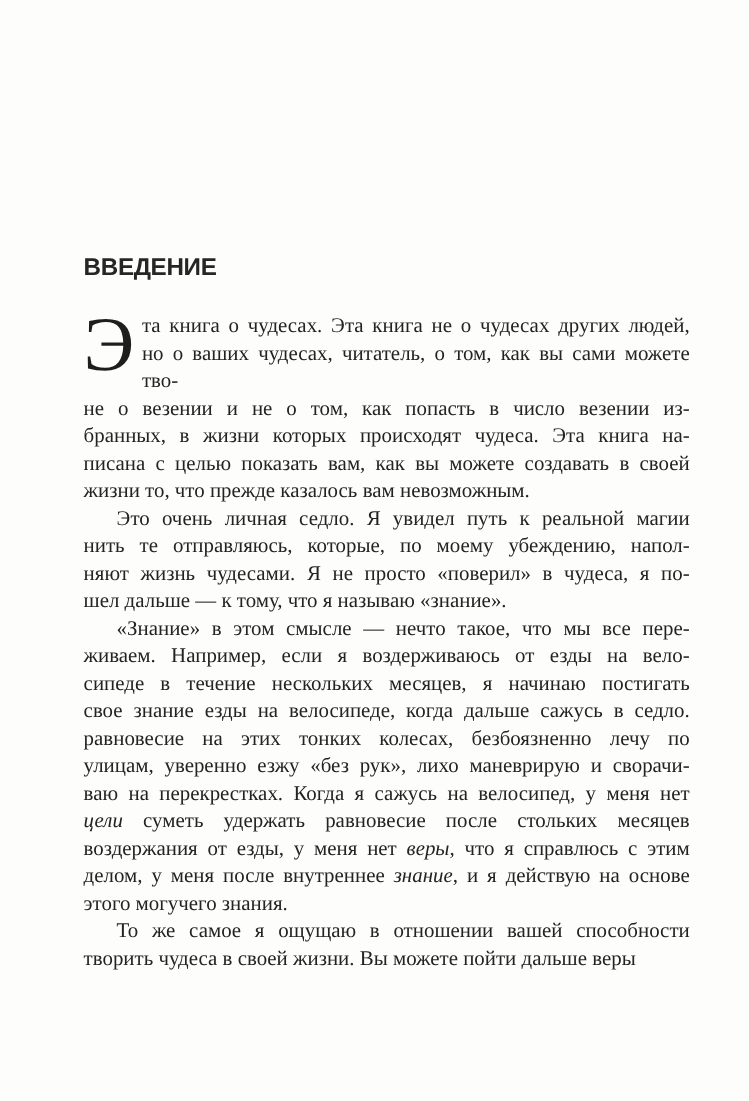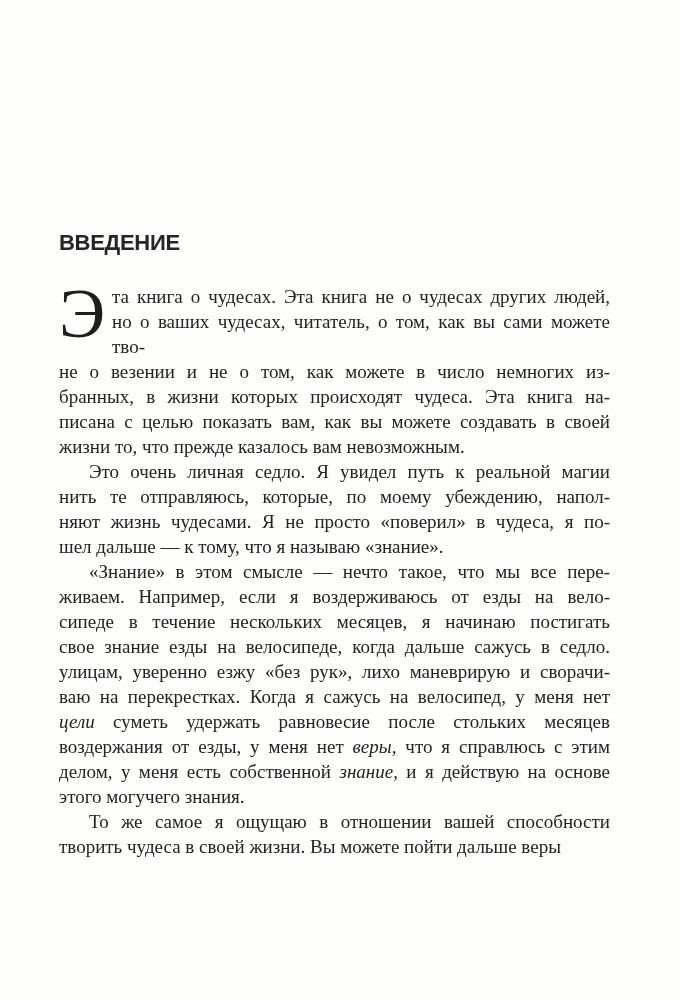--- a/index.html
+++ b/index.html
@@ -10,21 +10,21 @@
   .page {
     position: relative;
     width: 681px;
     height: 1001px;
     background: #fdfdfc;
     overflow: hidden;
     font-family: "Liberation Serif", serif;
   }
   .content {
     position: absolute;
-    left: 59px;
+    left: 76px;
     top: 231px;
     width: 551px;
   }
   .heading {
     margin: 0 0 29px 0;
     font-family: "Liberation Sans", sans-serif;
     font-weight: 700;
     font-size: 22px;
     line-height: 24px;
     letter-spacing: -0.3px;
@@ -67,41 +67,42 @@
 <body>
 
 <div class="page">
   <div class="content">
     <h1 class="heading">ВВЕДЕНИЕ</h1>
     <div class="body-text" id="body-text">
         <div class="para">
           <span class="dropcap">Э</span>
           <div class="line"><span class="run">та книга о чудесах. Эта книга не о чудесах других людей,</span></div>
           <div class="line"><span class="run">но о ваших чудесах, читатель, о том, как вы сами можете тво-</span></div>
-          <div class="line"><span class="run">не о везении и не о том, как можете в число немногих из-</span></div>
+          <div class="line"><span class="run">не о везении и не о том, как попасть в число везении из-</span></div>
           <div class="line"><span class="run">бранных, в жизни которых происходят чудеса. Эта книга на-</span></div>
           <div class="line"><span class="run">писана с целью показать вам, как вы можете создавать в своей</span></div>
           <div class="line line-last"><span class="run">жизни то, что прежде казалось вам невозможным.</span></div>
         </div>
         <div class="para">
           <div class="line line-indent"><span class="run">Это очень личная седло. Я увидел путь к реальной магии</span></div>
           <div class="line"><span class="run">нить те отправляюсь, которые, по моему убеждению, напол-</span></div>
           <div class="line"><span class="run">няют жизнь чудесами. Я не просто «поверил» в чудеса, я по-</span></div>
           <div class="line line-last"><span class="run">шел дальше — к тому, что я называю «знание».</span></div>
         </div>
         <div class="para">
           <div class="line line-indent"><span class="run">«Знание» в этом смысле — нечто такое, что мы все пере-</span></div>
           <div class="line"><span class="run">живаем. Например, если я воздерживаюсь от езды на вело-</span></div>
           <div class="line"><span class="run">сипеде в течение нескольких месяцев, я начинаю постигать</span></div>
           <div class="line"><span class="run">свое знание езды на велосипеде, когда дальше сажусь в седло.</span></div>
+          <div class="line"><span class="run">равновесие на этих тонких колесах, безбоязненно лечу по</span></div>
           <div class="line"><span class="run">улицам, уверенно езжу «без рук», лихо маневрирую и сворачи-</span></div>
           <div class="line"><span class="run">ваю на перекрестках. Когда я сажусь на велосипед, у меня нет</span></div>
           <div class="line"><span class="run-italic">цели</span><span class="run"> суметь удержать равновесие после стольких месяцев</span></div>
           <div class="line"><span class="run">воздержания от езды, у меня нет </span><span class="run-italic">веры</span><span class="run">, что я справлюсь с этим</span></div>
-          <div class="line"><span class="run">делом, у меня есть собственной </span><span class="run-italic">знание</span><span class="run">, и я действую на основе</span></div>
+          <div class="line"><span class="run">делом, у меня после внутреннее </span><span class="run-italic">знание</span><span class="run">, и я действую на основе</span></div>
           <div class="line line-last"><span class="run">этого могучего знания.</span></div>
         </div>
         <div class="para">
           <div class="line line-indent"><span class="run">То же самое я ощущаю в отношении вашей способности</span></div>
           <div class="line line-last"><span class="run">творить чудеса в своей жизни. Вы можете пойти дальше веры</span></div>
         </div>
       </div>
   </div>
 </div>
 

